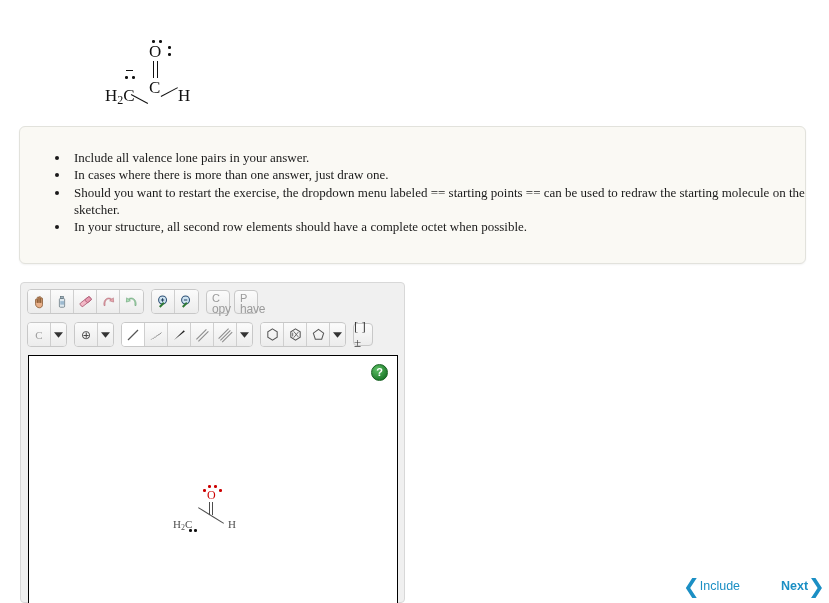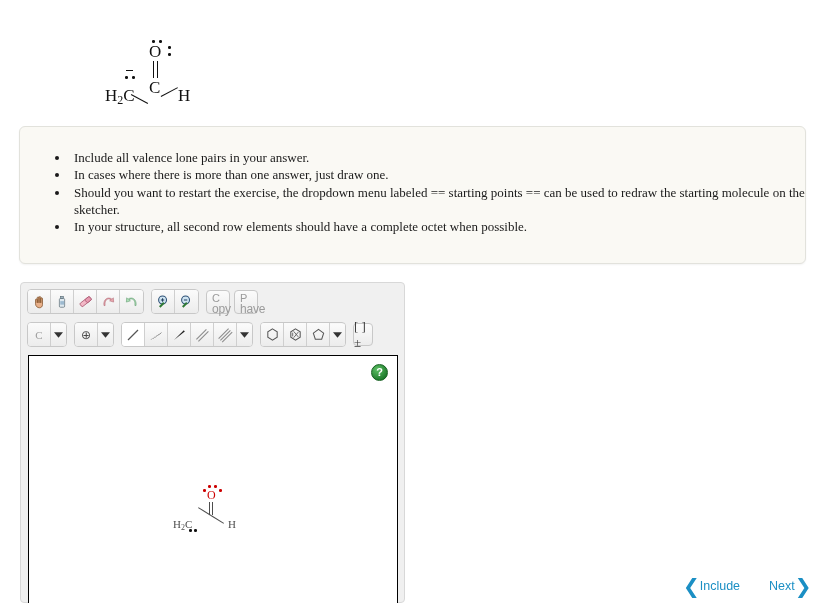--- a/index.html
+++ b/index.html
@@ -167,21 +167,21 @@
     font-family: "Liberation Sans", sans-serif;
     font-size: 12.5px; color: #1b8fc4;
     cursor: pointer; white-space: nowrap;
     display: flex; align-items: center;
   }
   .chev {
     color: #1b8fc4; font-size: 20px; line-height: 16px;
     font-family: "DejaVu Sans", sans-serif;
   }
   #prev-link { left: 8px; }
-  #next-link { left: 94px; }
+  #next-link { left: 106px; font-weight: bold; }
 </style>
 </head>
 <body>
 
 <div id="page">
 
 
   <div class="struct">
 
     <span class="dot" style="left:52px; top:10px;"></span>

